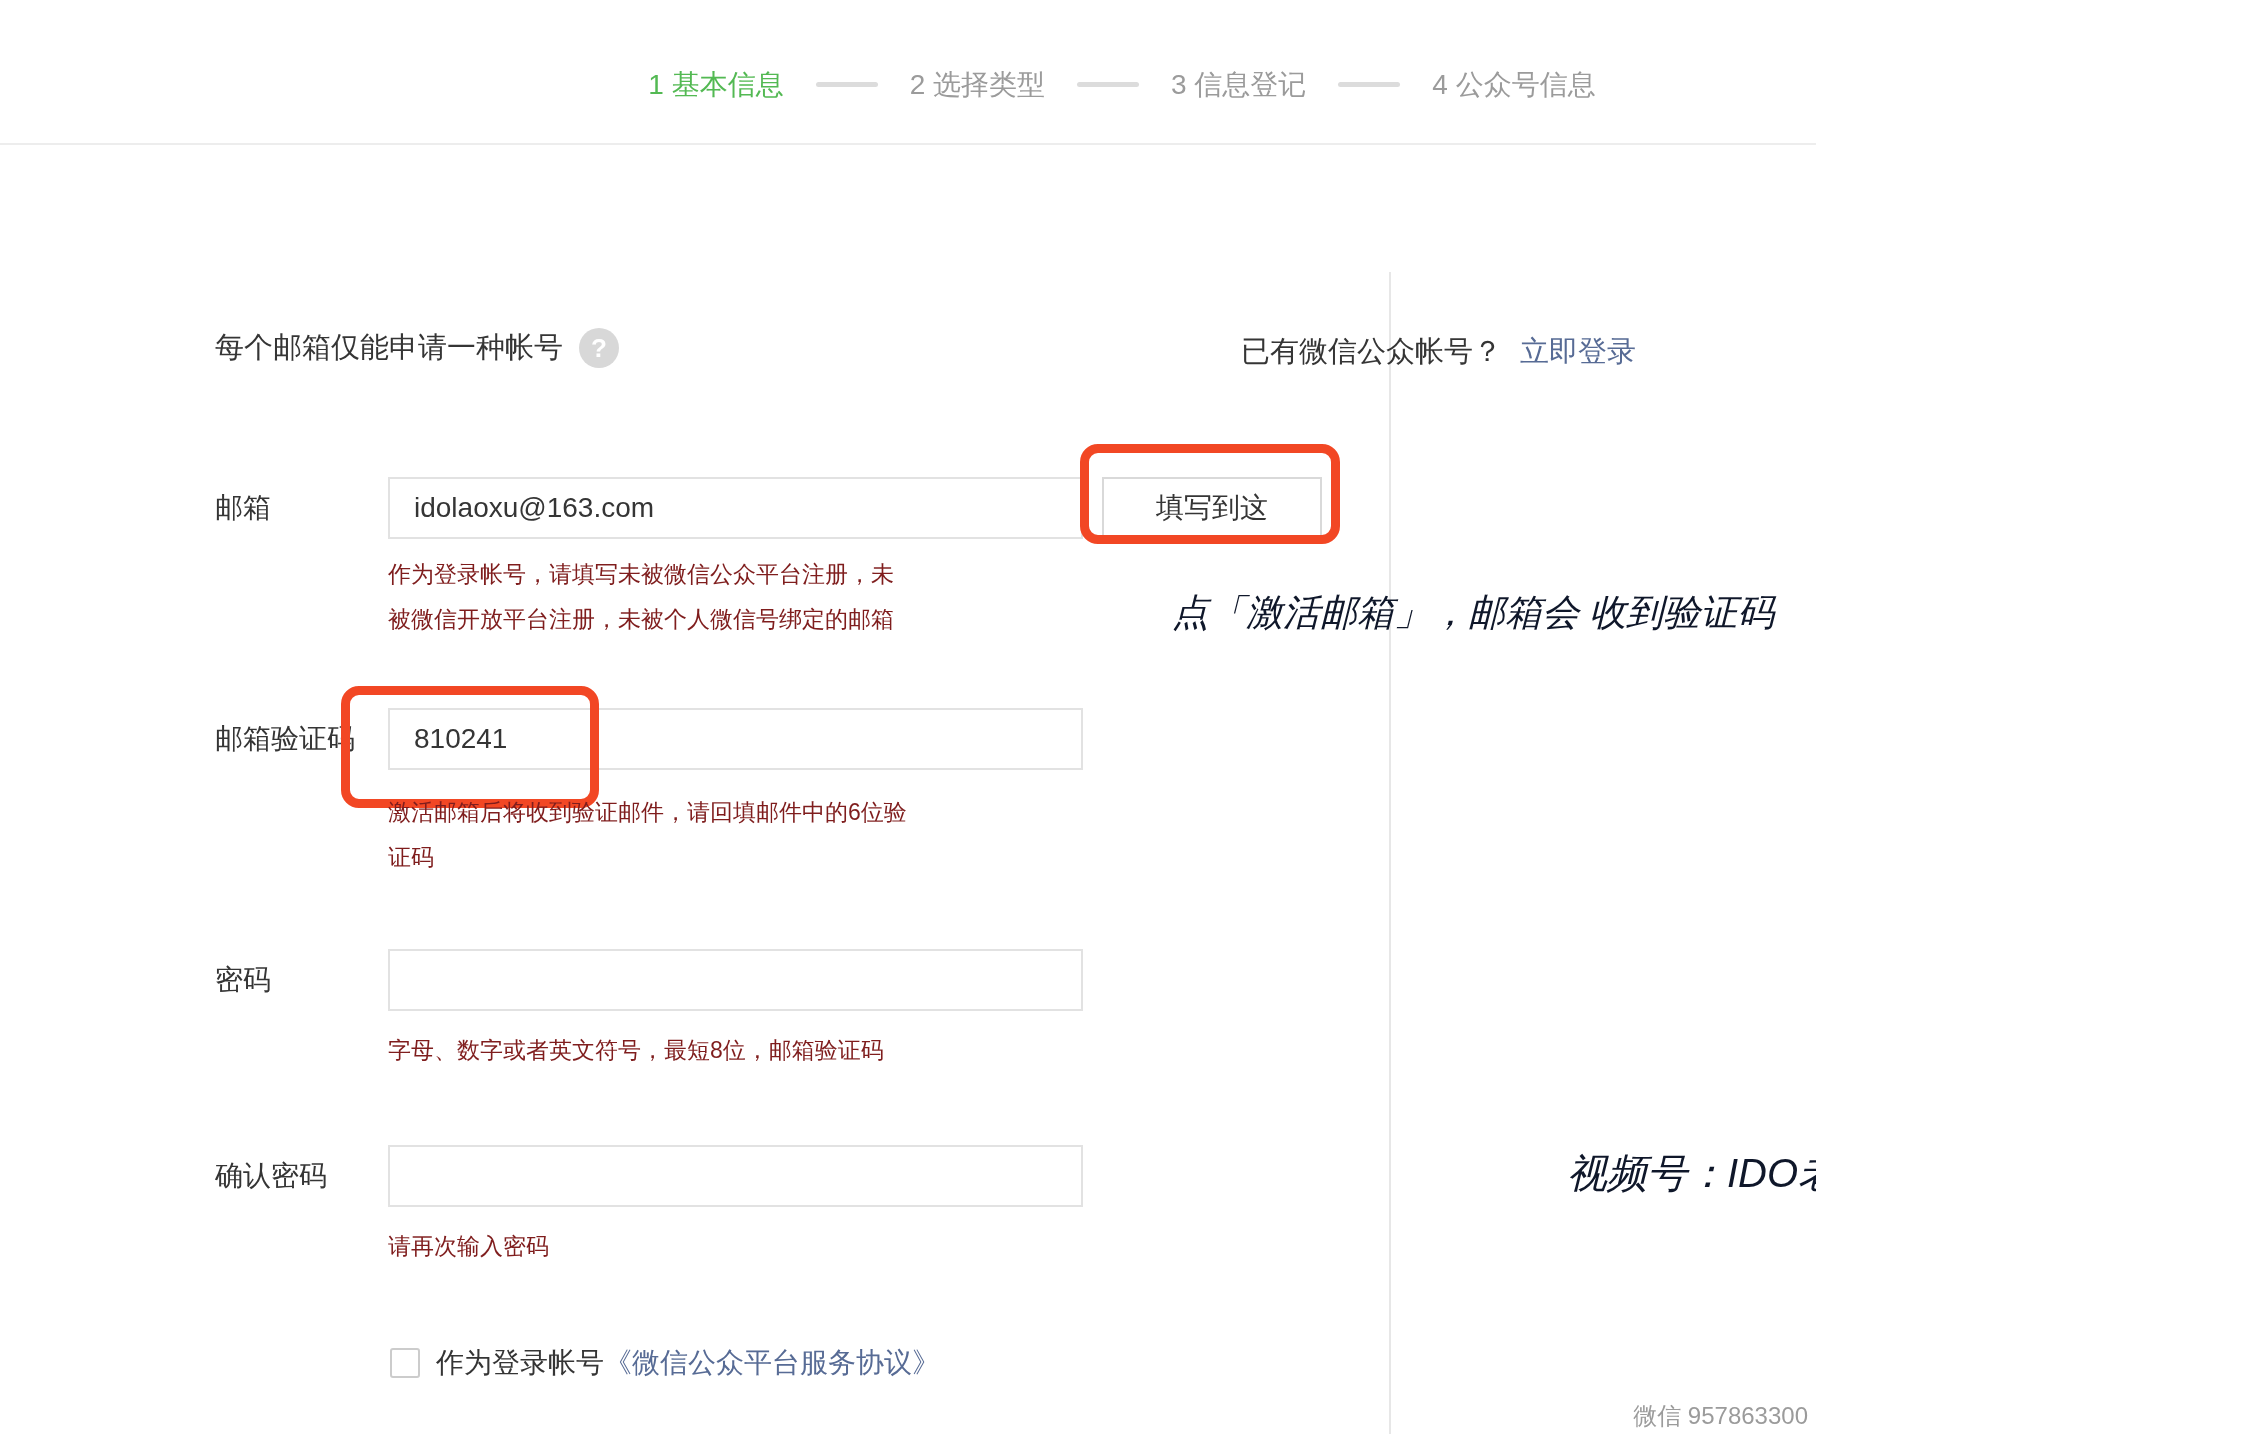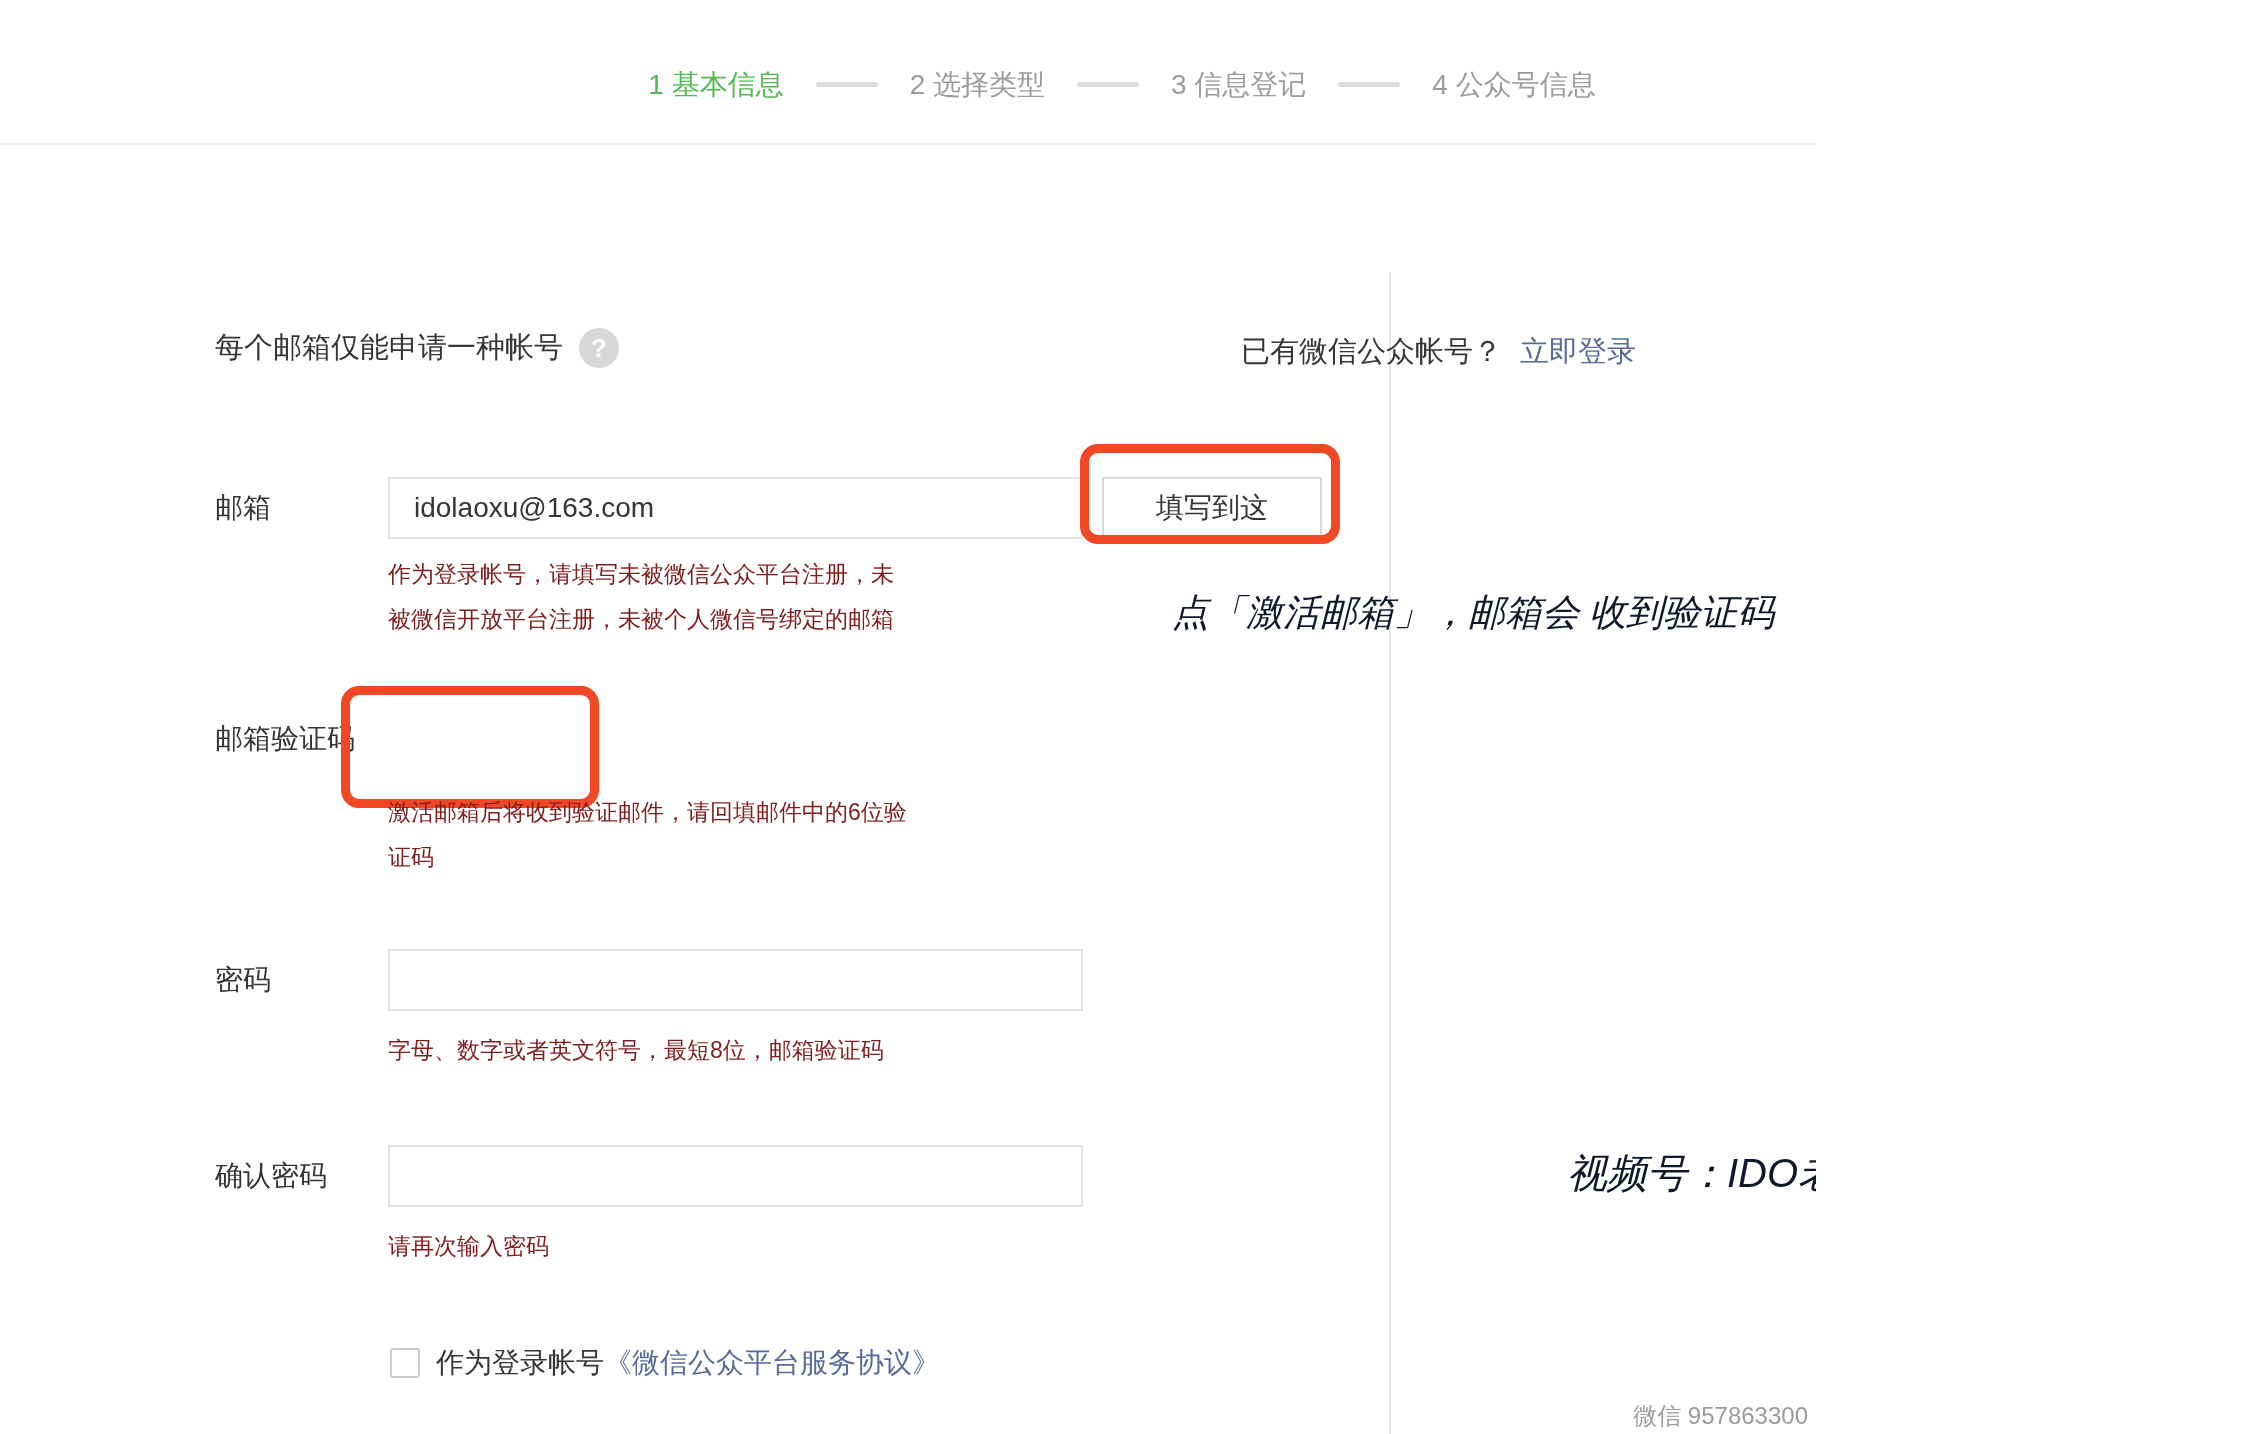--- a/index.html
+++ b/index.html
@@ -83,20 +83,21 @@
   <div class="f-label" style="top:477px;">邮箱</div>
   <input class="f-input" style="top: 477px;" type="text" value="idolaoxu@163.com">
   <div class="activate-btn">填写到这</div>
   <div class="f-helper" style="top:552px;">作为登录帐号，请填写未被微信公众平台注册，未</div>
   <div class="f-helper" style="top:597px;">被微信开放平台注册，未被个人微信号绑定的邮箱</div>
 
   <div class="red-box red-box-btn"></div>
   <div class="red-note note-activate">点「激活邮箱」，邮箱会 收到验证码</div>
 
   <div class="f-label" style="top:708px;">邮箱验证码</div>
+  <input class="f-input" style="top: 708px;" type="text" value="810241">
   <div class="red-box red-box-code"></div>
   <div class="f-helper" style="top:790px;">激活邮箱后将收到验证邮件，请回填邮件中的6位验</div>
   <div class="f-helper" style="top:835px;">证码</div>
 
   <div class="f-label" style="top:949px;">密码</div>
   <input class="f-input" style="top: 949px;" type="password" value="">
   <div class="f-helper" style="top:1028px;">字母、数字或者英文符号，最短8位，邮箱验证码</div>
 
   <div class="f-label" style="top:1145px;">确认密码</div>
   <input class="f-input" style="top: 1145px;" type="password" value="">

